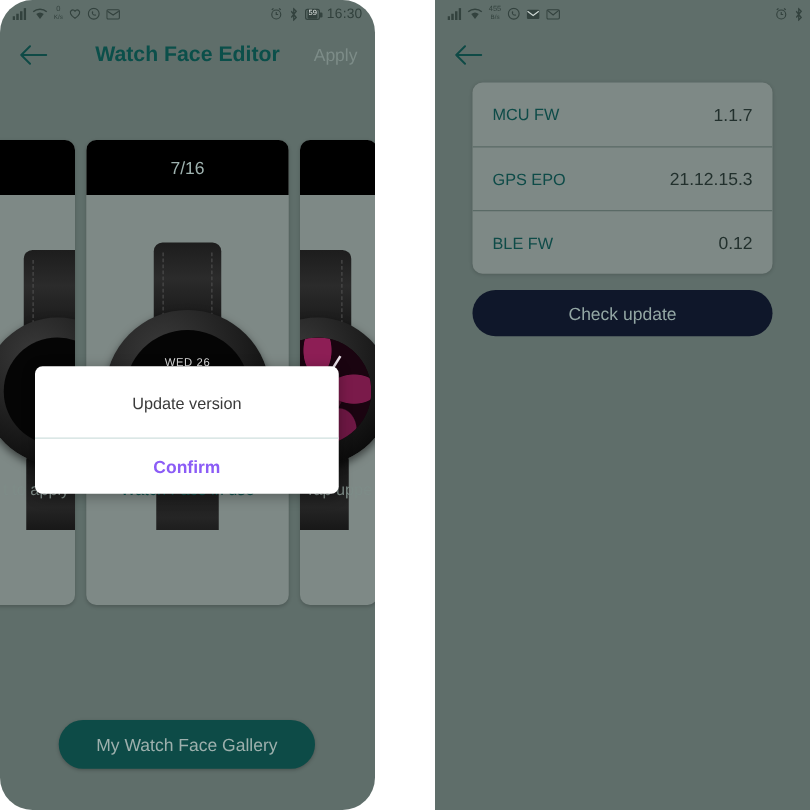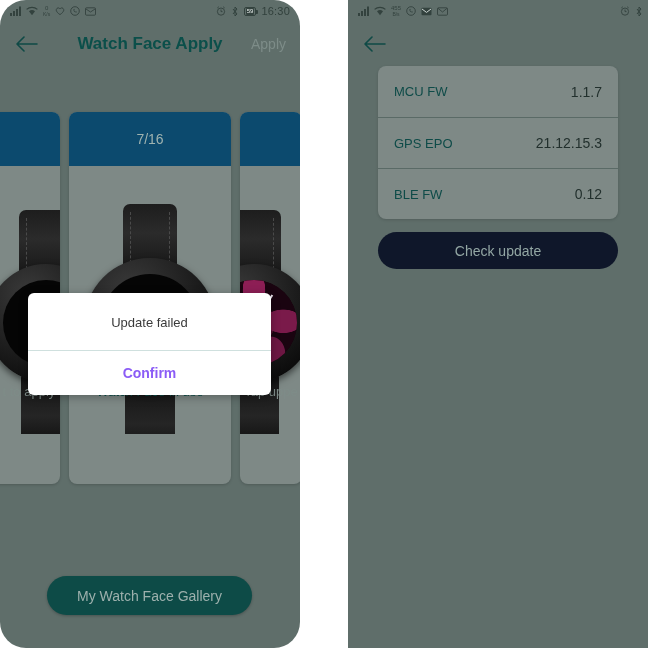--- a/index.html
+++ b/index.html
@@ -105,22 +105,22 @@
     height: 372px;
     background: #7e8986;
     border-radius: 8px;
     overflow: hidden;
     position: relative;
     box-shadow: 0 1px 3px rgba(0,0,0,0.18);
   }
   .wf-card.side { width: 62px; }
   #wf-card-prev { margin-left: -2px; border-radius: 0 8px 8px 0; }
   .wf-badge {
-    height: 54px;
-    background: #0c4a6e;
+    height: 44px;
+    background: #000000;
     display: flex; align-items: center; justify-content: center;
     color: #9fb3b0;
     font-size: 14px;
   }
   .wf-stage {
     position: relative;
     height: 268px;
     overflow: hidden;
   }
   .wf-label {
@@ -352,21 +352,21 @@
         <span class="sb-time">16:30</span>
       </div>
     </div>
 
     <div class="appbar">
       <div class="back-btn">
         <svg width="22" height="16" viewBox="0 0 22 16">
             <path d="M8 1 L1 8 L8 15 M1 8 H21" stroke="#0f4a46" stroke-width="1.6" fill="none" stroke-linecap="round" stroke-linejoin="round"></path>
           </svg>
       </div>
-      <div class="appbar-title">Watch Face Apply</div>
+      <div class="appbar-title">Watch Face Editor</div>
       <div class="appbar-action">Apply</div>
     </div>
 
     <div class="carousel">
 
       <div class="wf-card side" id="wf-card-prev">
         <div class="wf-badge"></div>
         <div class="wf-stage">
           <div class="watch small" style="left:78%;">
             <div class="strap-top"></div>
@@ -434,21 +434,21 @@
             <div class="strap-bot"></div>
           </div>
         </div>
         <div class="wf-label">Tap uppe</div>
       </div>
     </div>
 
     <div class="gallery-btn">My Watch Face Gallery</div>
 
     <div class="dialog" id="dialog-left">
-      <div class="dialog-body center">Update failed</div>
+      <div class="dialog-body center">Update version</div>
       <div class="dialog-divider"></div>
       <div class="dialog-action">Confirm</div>
     </div>
   </div>
 
   <div class="panel" id="panel-right">
 
     <div class="statusbar">
       <div class="sb-left">
         <span class="ico">

